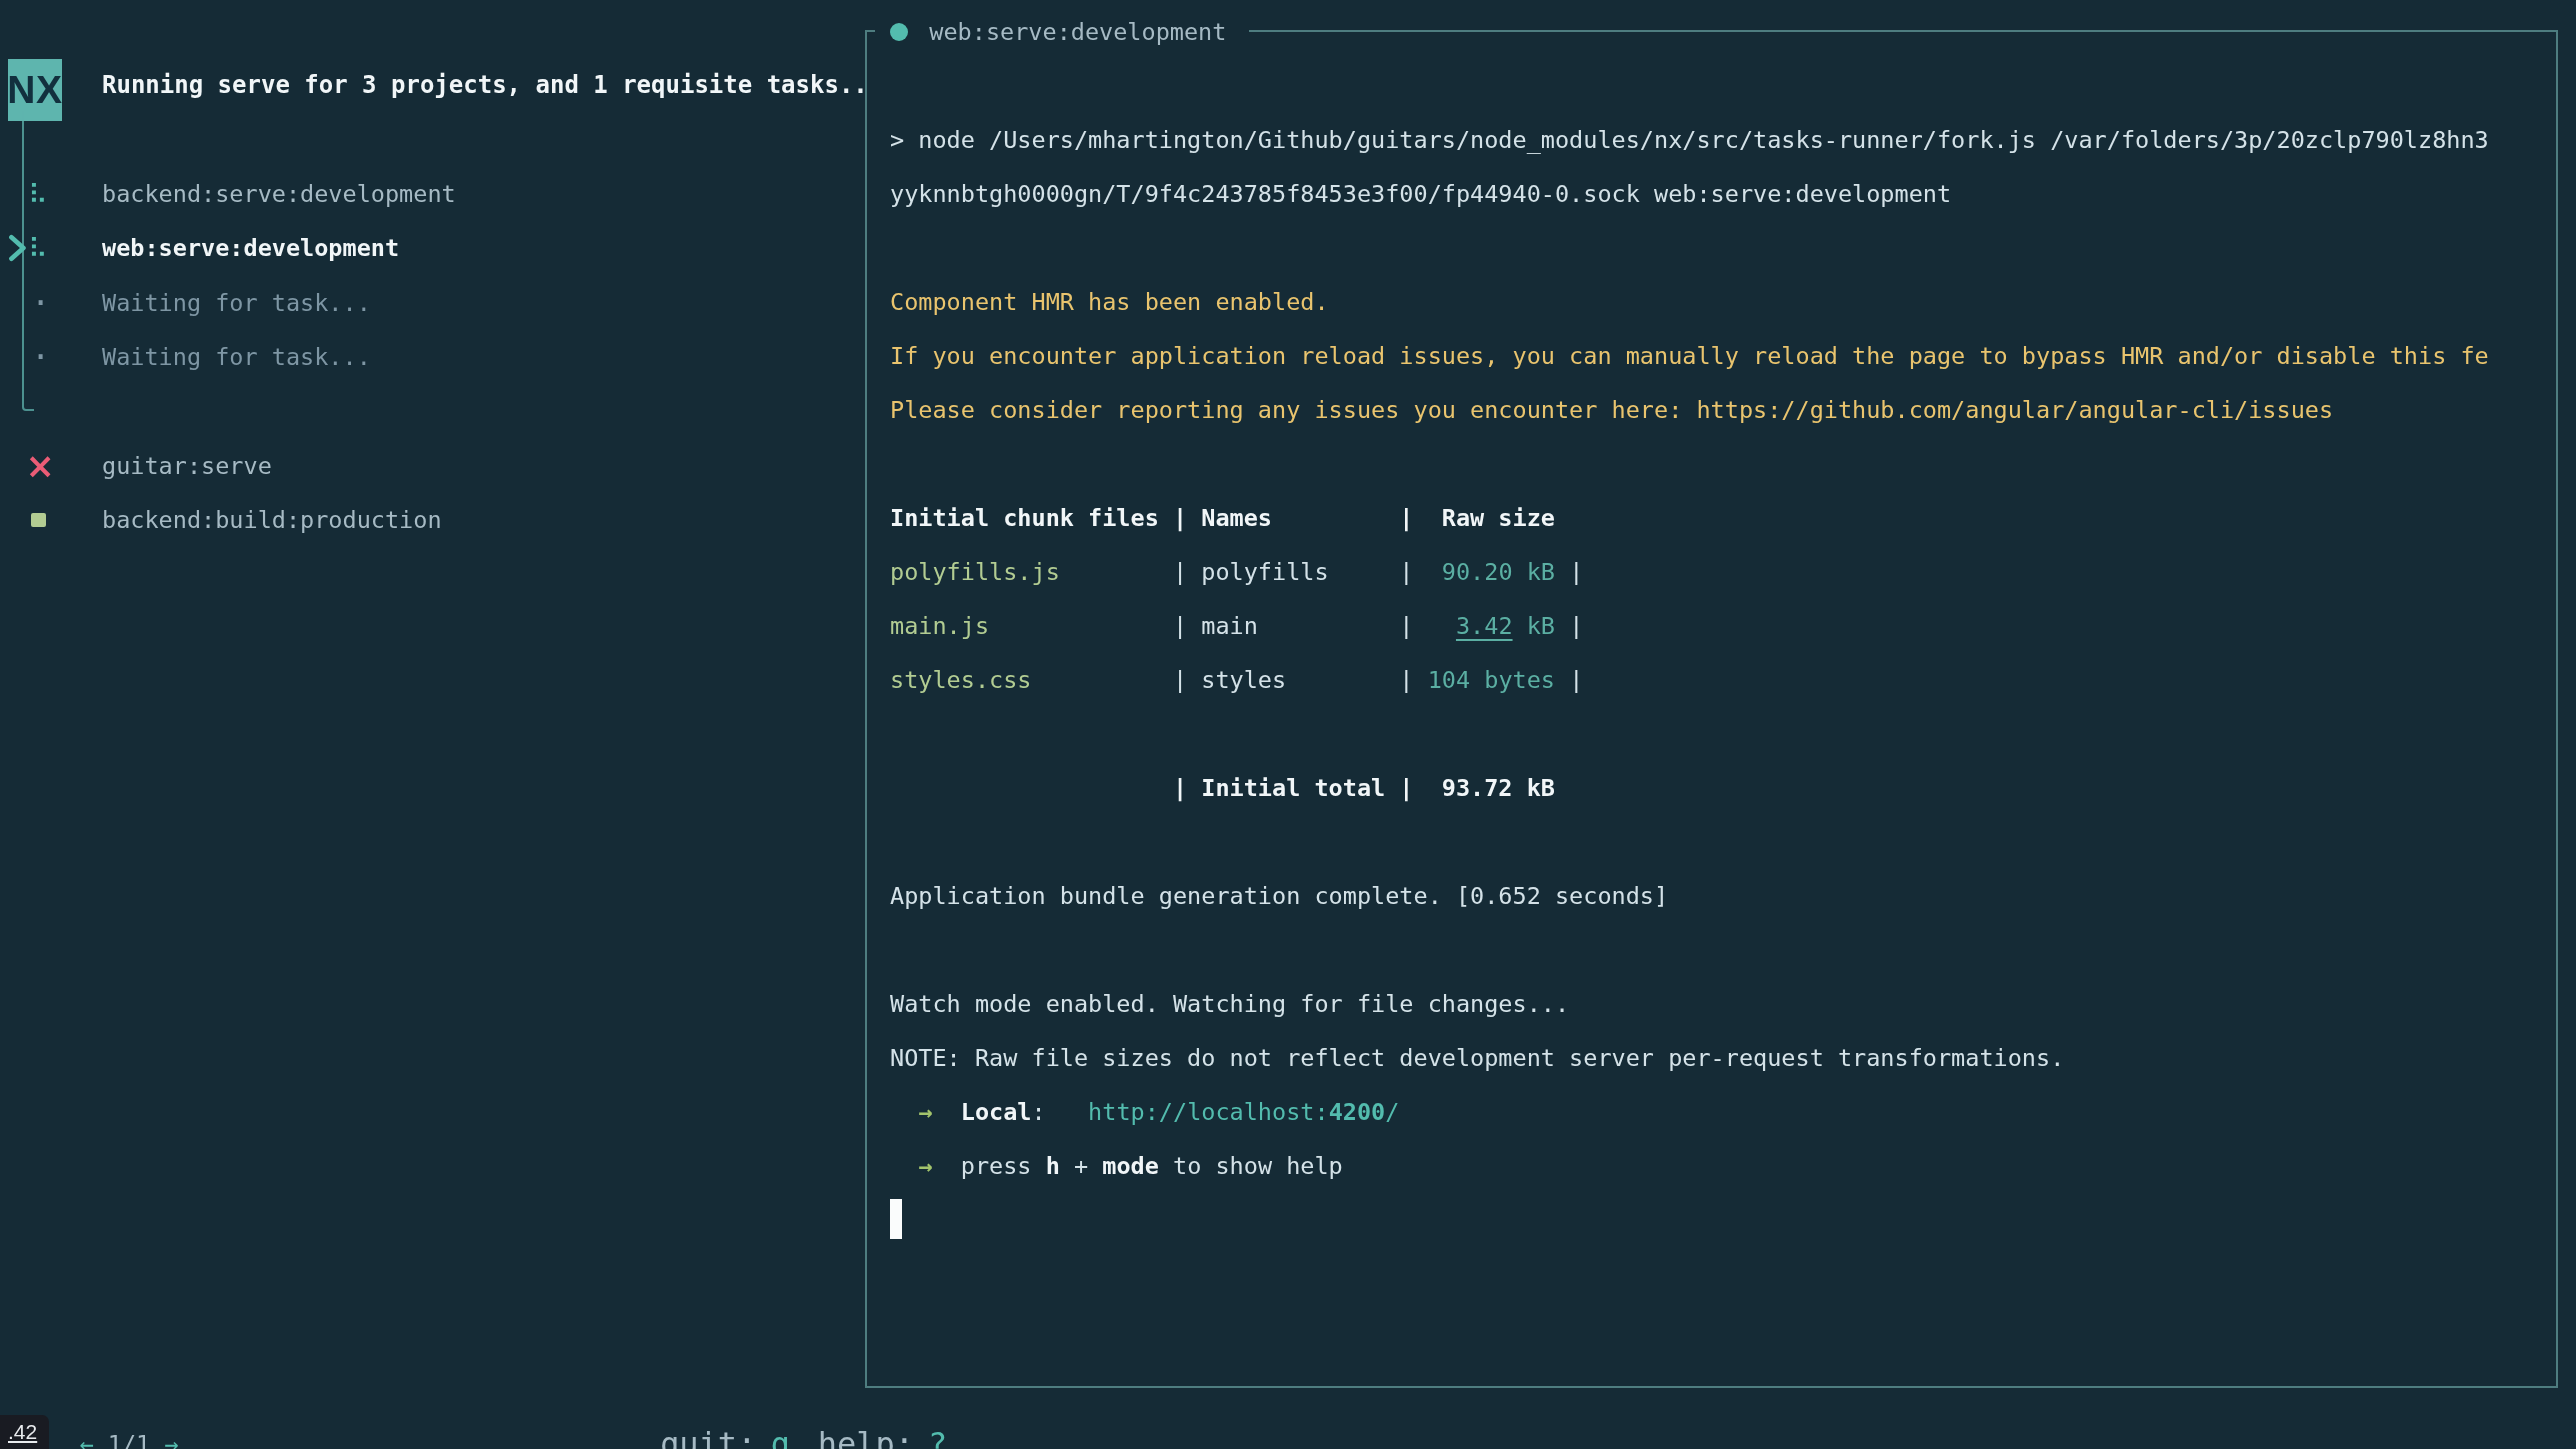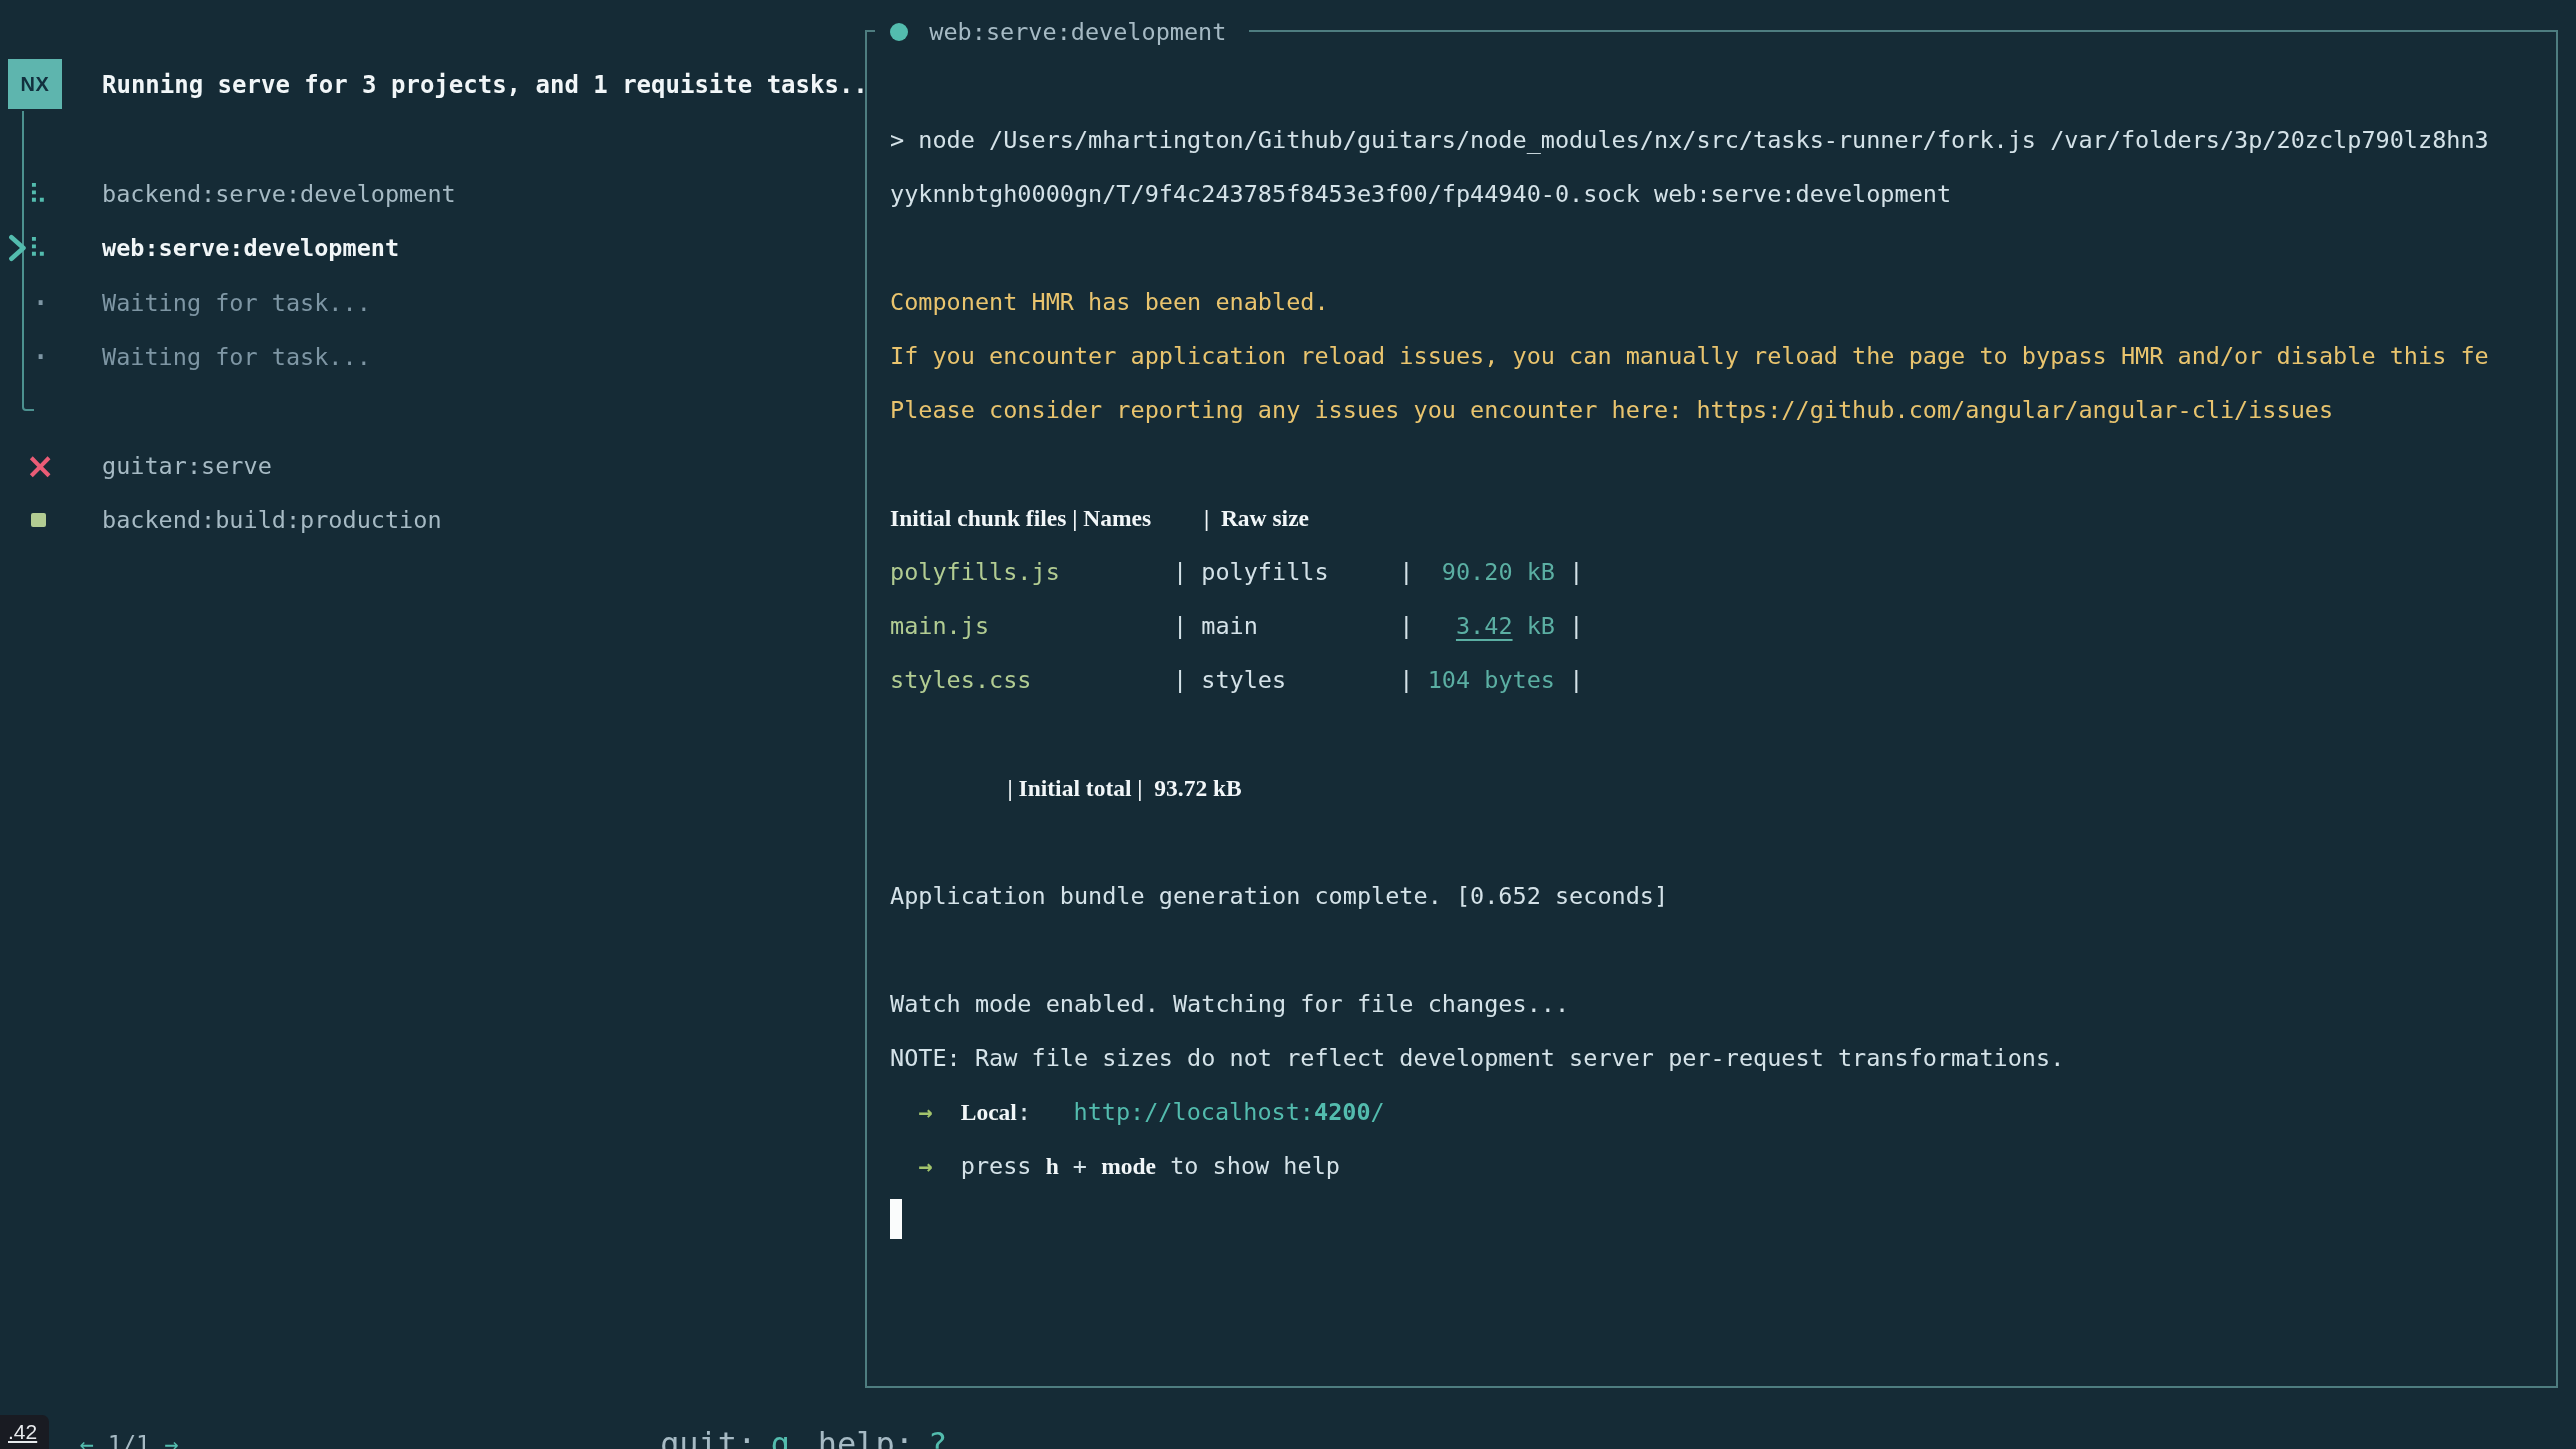--- a/index.html
+++ b/index.html
@@ -8,23 +8,23 @@
     --accent:#53BCAE; --accent-dim:#5BAFA3; --gray:#A6BAC4; --dim:#7E96A4;
     --error:#EA5C76; --border:#4E7D80; --badge-bg:#5EB5AE; --badge-text:#12303E;
     --overlay-bg:#191B22;
   }
   *{margin:0;padding:0;box-sizing:border-box;}
   html,body{width:2576px;height:1449px;}
   body{background:var(--background);font-family:"DejaVu Sans Mono","Liberation Mono",monospace;}
   #app{position:relative;width:2576px;height:1449px;overflow:hidden;}
 
   
-  .nx-badge{position:absolute;left:8px;top:59px;width:54px;height:50px;background:var(--badge-bg);
+  .nx-badge{position:absolute;left:8px;top:59px;width:54px;height:62px;background:var(--badge-bg);
     color:var(--badge-text);display:flex;align-items:center;justify-content:center;
-    font-family:"Liberation Sans","DejaVu Sans",sans-serif;font-weight:bold;font-size:20px;letter-spacing:0.7px;}
+    font-family:"Liberation Sans","DejaVu Sans",sans-serif;font-weight:bold;font-size:39px;letter-spacing:0.7px;}
   .app-title{position:absolute;left:102px;top:58px;height:54px;line-height:54px;
     font-size:24px;font-weight:bold;color:var(--text-bright);white-space:pre;}
   .rail{position:absolute;left:22px;top:111px;width:12px;height:300px;
     border-left:2.7px solid rgba(95,181,174,.75);border-bottom:2.7px solid rgba(95,181,174,.75);
     border-bottom-left-radius:4px;}
   .task-row{position:absolute;left:0;width:845px;height:54px;}
   .task-row .chevron{position:absolute;left:4px;top:10.7px;}
   .task-row .icon{position:absolute;top:0;height:54px;display:flex;align-items:center;}
   .icon.spinner{left:28px;color:var(--accent);font-size:27px;}
   .icon.dot{left:31px;color:var(--dim);font-size:32px;}
@@ -40,21 +40,21 @@
   
   .panel{position:absolute;left:865px;top:29.5px;width:1693px;height:1358px;
     border:2px solid var(--border);}
   .panel-title-wrap{position:absolute;top:-17.4px;left:8px;height:35px;background:var(--background);
     display:flex;align-items:center;padding:0 23px 0 14.8px;}
   .panel-dot{width:18px;height:18px;border-radius:50%;background:var(--accent);margin-right:21.5px;flex:none;}
   .panel-title{font-size:23.5px;color:var(--gray);white-space:pre;}
   .log{position:absolute;left:23px;top:81px;}
   .log .line{height:54px;line-height:54px;font-size:23.5px;white-space:pre;}
   .s-w{color:var(--text);}
-  .s-wb{color:var(--text-bright);font-weight:bold;font-family:Liberation Serif, serif;}
+  .s-wb{color:var(--text-bright);font-weight:bold;}
   .s-y{color:var(--warning);}
   .s-g{color:var(--success);}
   .s-ar{color:var(--arrow-green);font-weight:bold;}
   .s-t{color:var(--accent);}
   .s-tb{color:var(--accent);font-weight:bold;}
   .s-ts{color:var(--accent-dim);}
   .s-tsu{color:var(--accent-dim);text-decoration:underline;text-underline-offset:5.4px;}
   .cursor{display:inline-block;width:12px;height:40px;background:#FAFCFC;vertical-align:middle;margin-top:-4px;}
 
   

